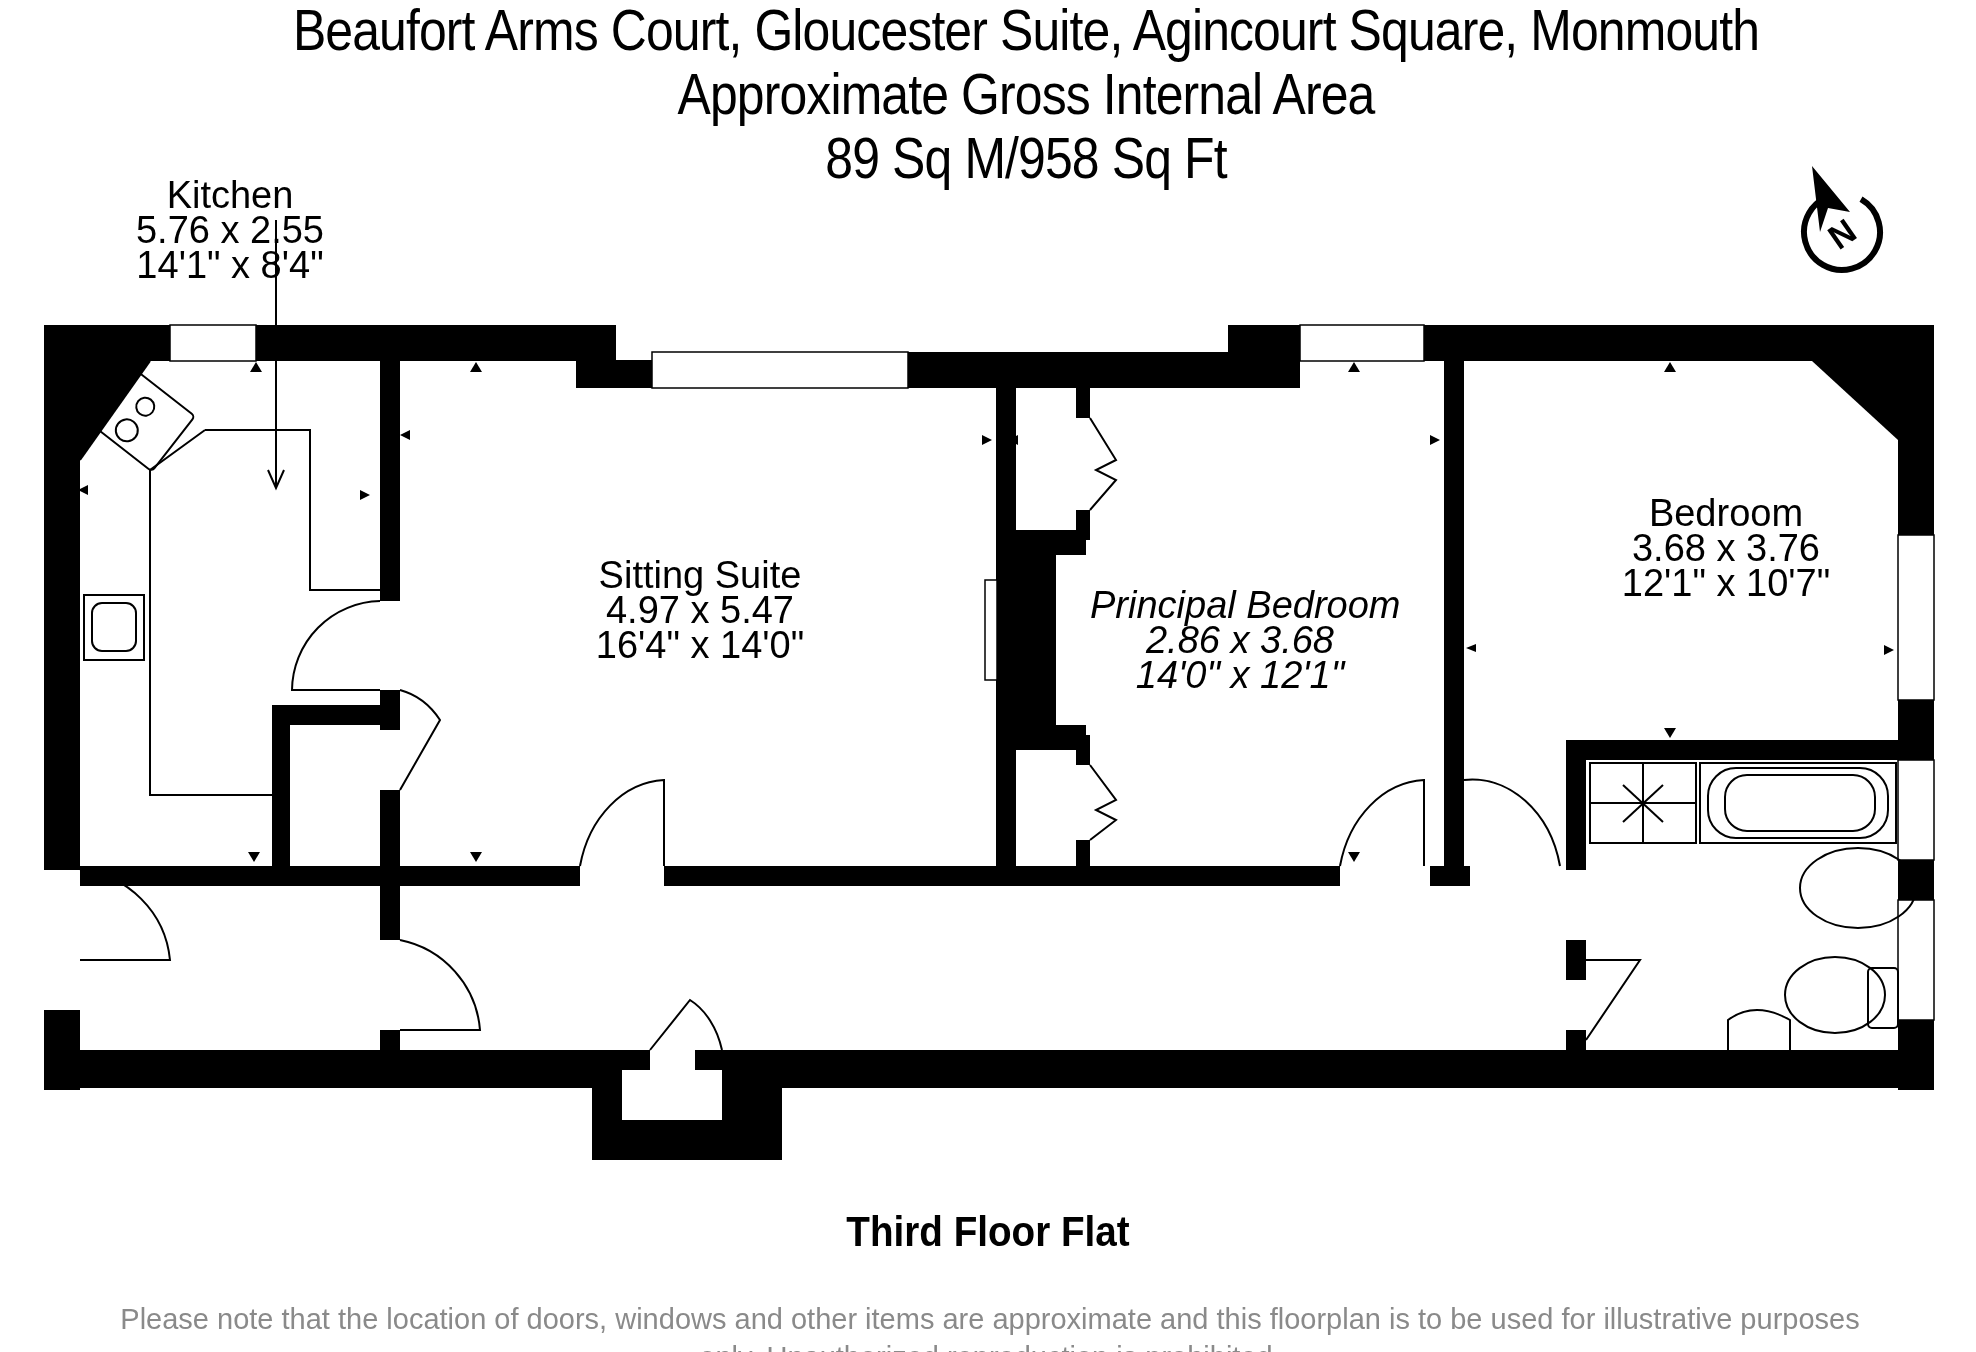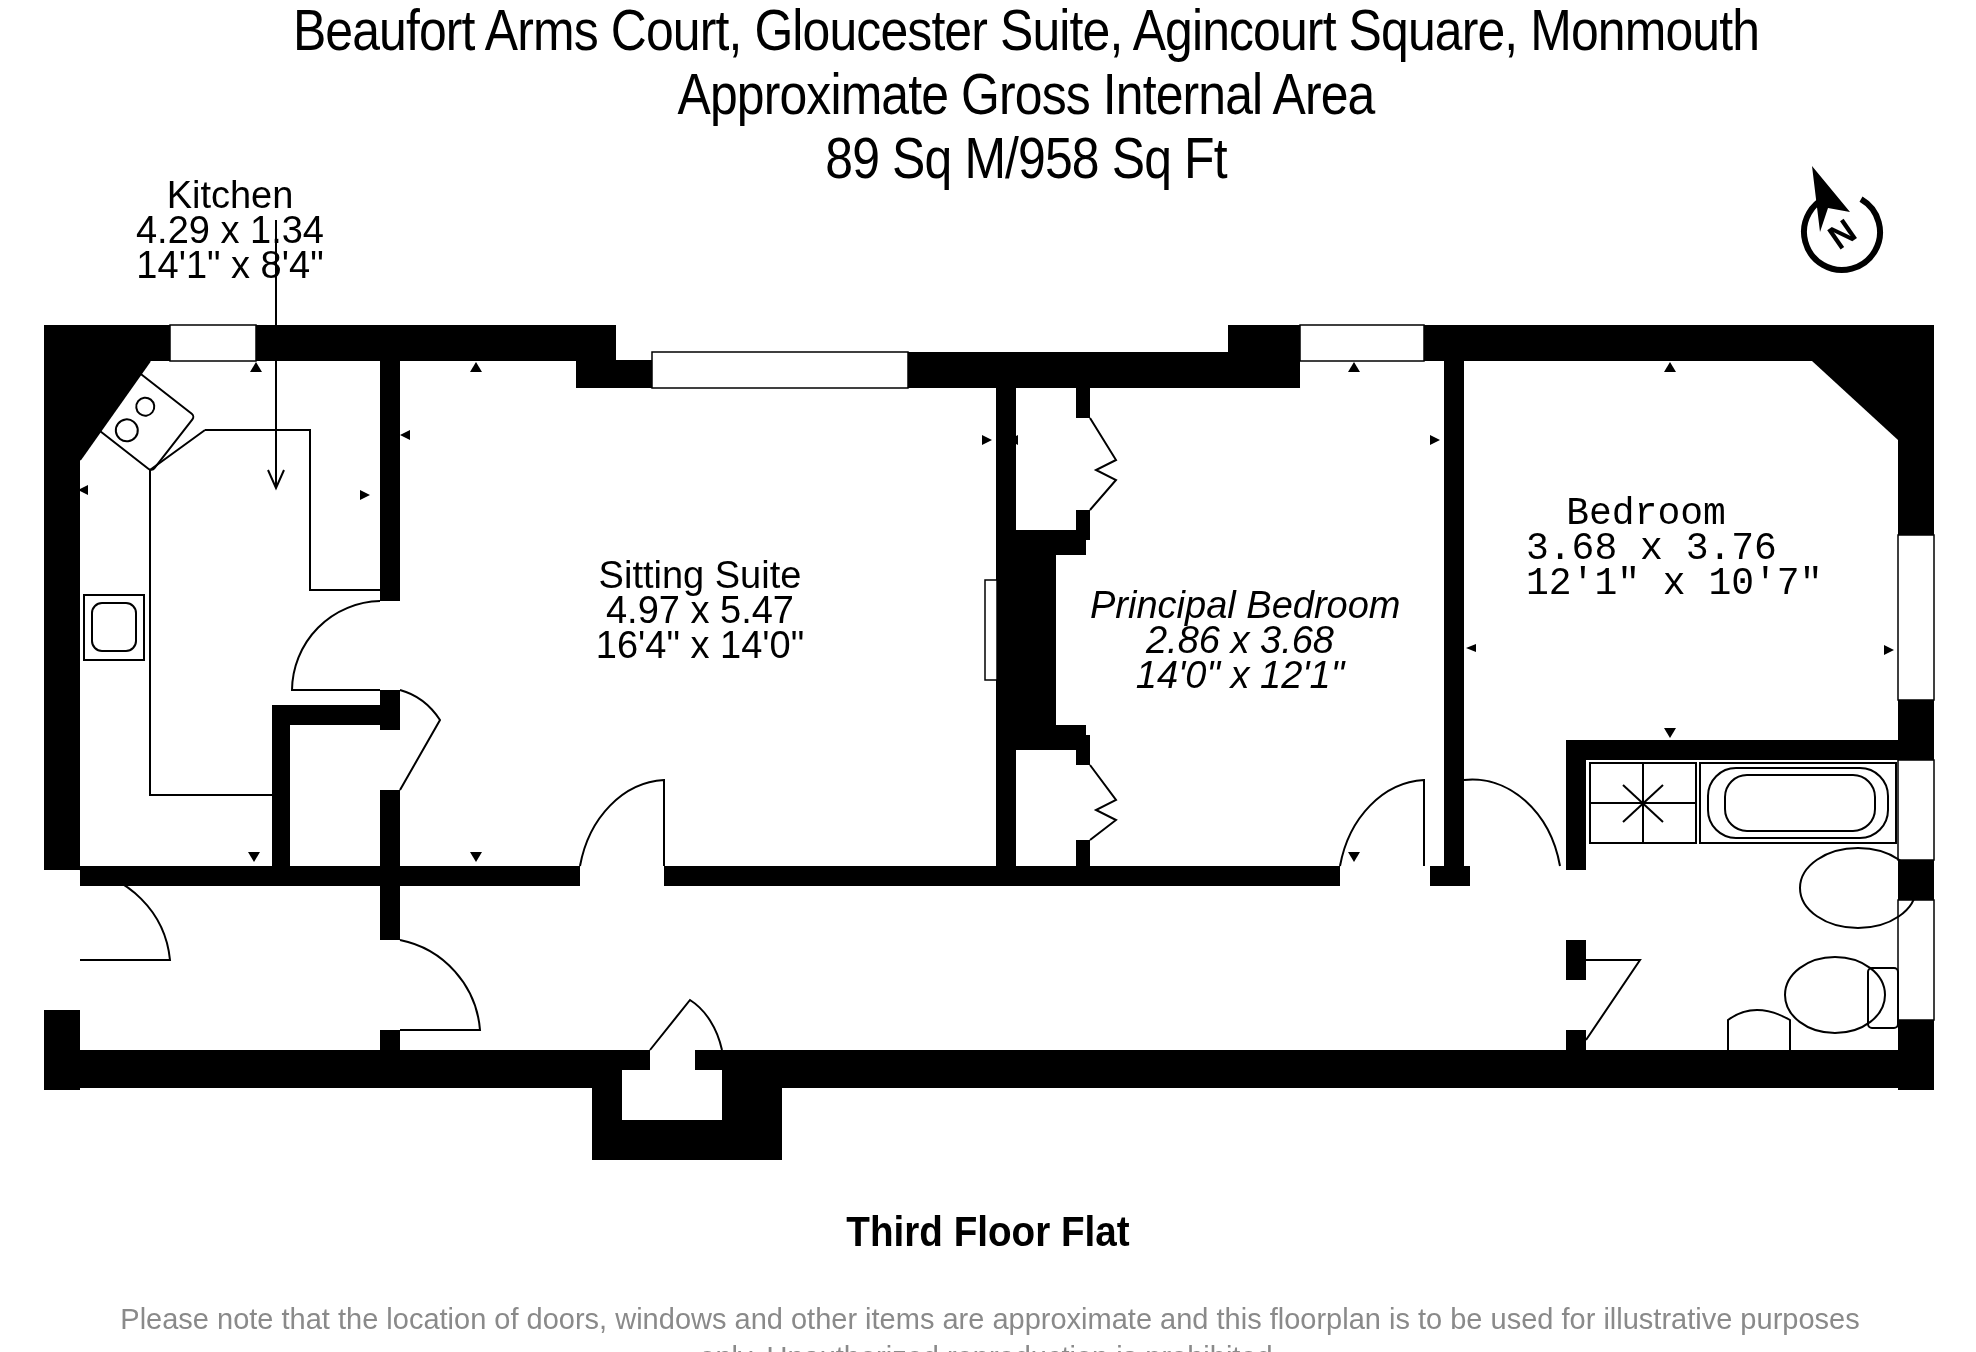--- a/index.html
+++ b/index.html
@@ -168,33 +168,33 @@
     <polygon points="1884,645 1894,650 1884,655"></polygon>
     <polygon points="1664,728 1670,738 1676,728"></polygon>
     <polygon points="248,852 254,862 260,852"></polygon>
     <polygon points="470,852 476,862 482,852"></polygon>
     <polygon points="1348,852 1354,862 1360,852"></polygon>
   </g>
 </svg>
 
 <div class="room-label" style="left:130px; top:178px; width:200px;">
   <span>Kitchen</span>
-  <span>4.29 x 1.34</span>
+  <span>5.76 x 2.55</span>
   <span>14'1" x 8'4"</span>
 </div>
 <div class="room-label" style="left:590px; top:558px; width:220px;">
   <span>Sitting Suite</span>
   <span>4.97 x 5.47</span>
   <span>16'4" x 14'0"</span>
 </div>
 <div class="room-label" style="left:1090px; top:588px; width:300px;font-style:italic;">
   <span>Principal Bedroom</span>
   <span>2.86 x 3.68</span>
   <span>14'0" x 12'1"</span>
 </div>
-<div class="room-label" style="left:1526px; top:496px; width:240px;font-family:Liberation Mono, monospace;">
+<div class="room-label" style="left:1606px; top:496px; width:240px;">
   <span>Bedroom</span>
   <span>3.68 x 3.76</span>
   <span>12'1" x 10'7"</span>
 </div>
 
 <div class="floor-name">Third Floor Flat</div>
 <div class="disclaimer">Please note that the location of doors, windows and other items are approximate and this floorplan is to be used for illustrative purposes only. Unauthorized reproduction is prohibited.</div>
 
 </body></html>

